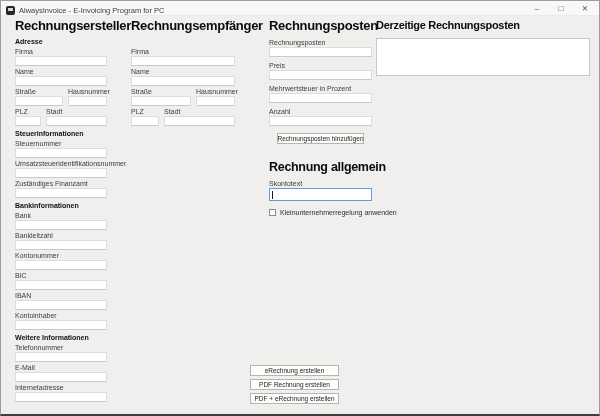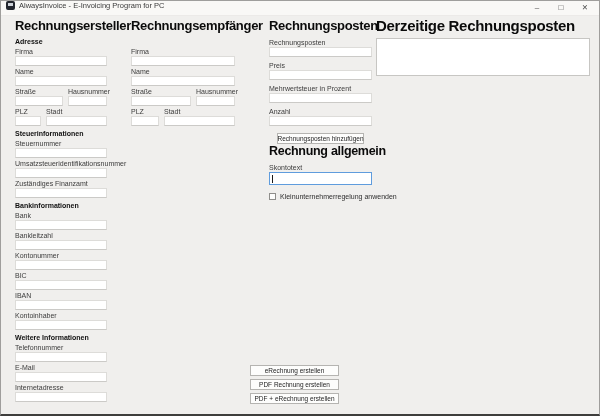--- a/index.html
+++ b/index.html
@@ -3,21 +3,21 @@
 <meta charset="utf-8">
 <style>
   * { box-sizing: border-box; }
   html,body { margin:0; padding:0; background:#d8d8d8; font-family:"Liberation Sans", sans-serif; }
   .window {
     position:relative; width:600px; height:416px; background:#f0efed;
     border:1px solid #9f9e9c; border-bottom:2px solid #3e3e3c; overflow:hidden;
   }
   
   .titlebar {
-    height:15px; background:#f9f8f6; display:flex; align-items:flex-start;
+    height:15px; background:#f9f8f6; display:flex; align-items:flex-end;
     padding:0 2px 0 5px; border-bottom:1px solid #eceae8;
   }
   .app-icon {
     width:9px; height:9px; margin-right:4px; background:#23262e; border-radius:2px;
     position:relative; flex:none;
   }
   .app-icon::after {
     content:""; position:absolute; left:2px; top:2px; width:5px; height:3px; background:#cfd3da;
   }
   .title-text { font-size:7.5px; color:#3a3a3a; flex:1; white-space:nowrap; overflow:hidden; }
@@ -50,31 +50,31 @@
   .w60{width:60px;} .w28{width:28px;} .w71{width:71px;}
   .col2 .fld.first { margin-top:14px; }
   
   .col3 .fld { margin-top:5px; }
   .btn {
     display:flex; align-items:center; justify-content:center;
     height:11px; background:#fdfdfc; border:1px solid #b5b4b1;
     font-size:6.5px; color:#1d1d1d; white-space:nowrap; cursor:default;
   }
   .add-btn { width:87px; margin:7px auto 0; }
-  .h2-general { font-size:12.5px; line-height:15px; }
+  .h2-general { margin-top:16px; font-size:12.5px; line-height:15px; }
   .fld-skonto { margin-top:3px; }
   .tb-focused {
     height:13px; border:1px solid #5f9cdd; background:#fff; position:relative;
   }
   .caret { position:absolute; left:2px; top:2px; width:1px; height:8px; background:#1a1a1a; }
   .cb-row { margin-top:8px; display:flex; align-items:center; gap:4px; }
   .cb { width:7px; height:7px; background:#fdfdfc; border:1px solid #8f8e8b; flex:none; }
   .cb-lbl { font-size:7px; color:#2e2e2e; white-space:nowrap; }
   
-  .col4 h2 { font-size:15px; line-height:15px; }
+  .col4 h2 { font-size:11px; line-height:15px; }
   .listbox { margin-top:5px; width:214px; height:38px; background:#ffffff; border:1px solid #c7c6c3; }
   
   .actions {
     position:absolute; left:249px; top:364px; width:89px;
     display:flex; flex-direction:column; gap:3px;
   }
 </style>
 </head>
 <body>
 

